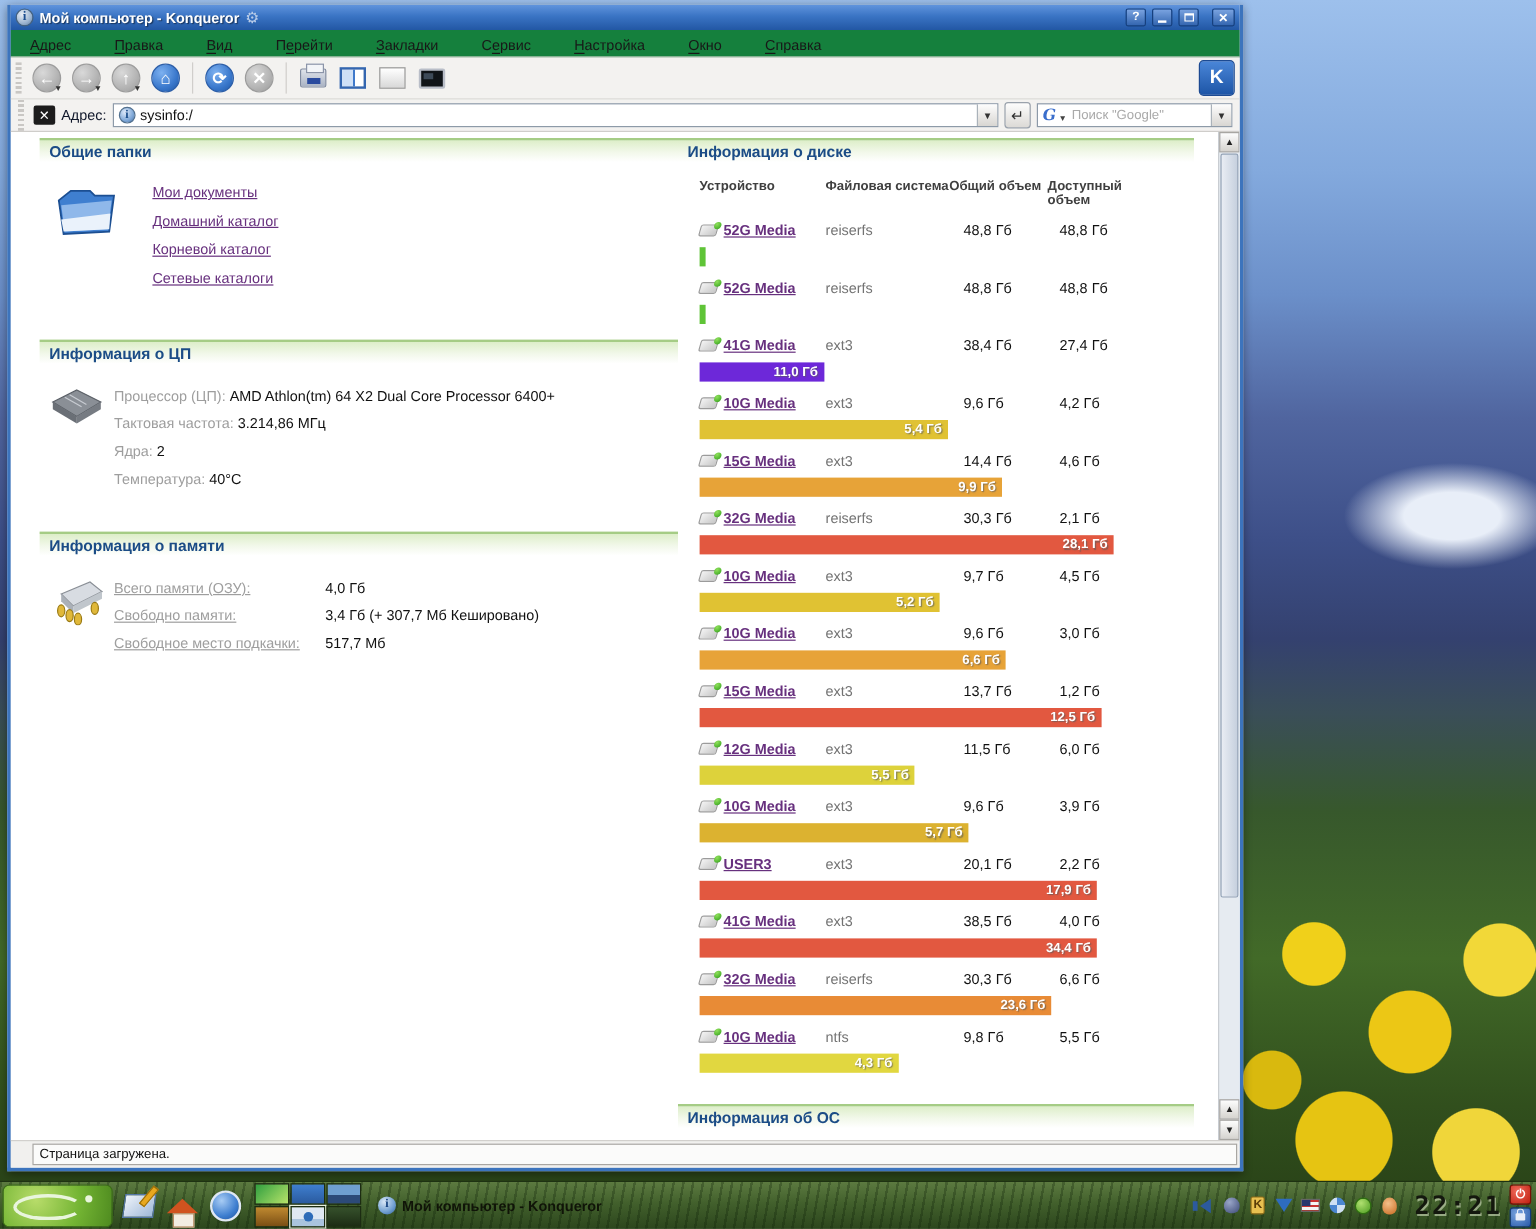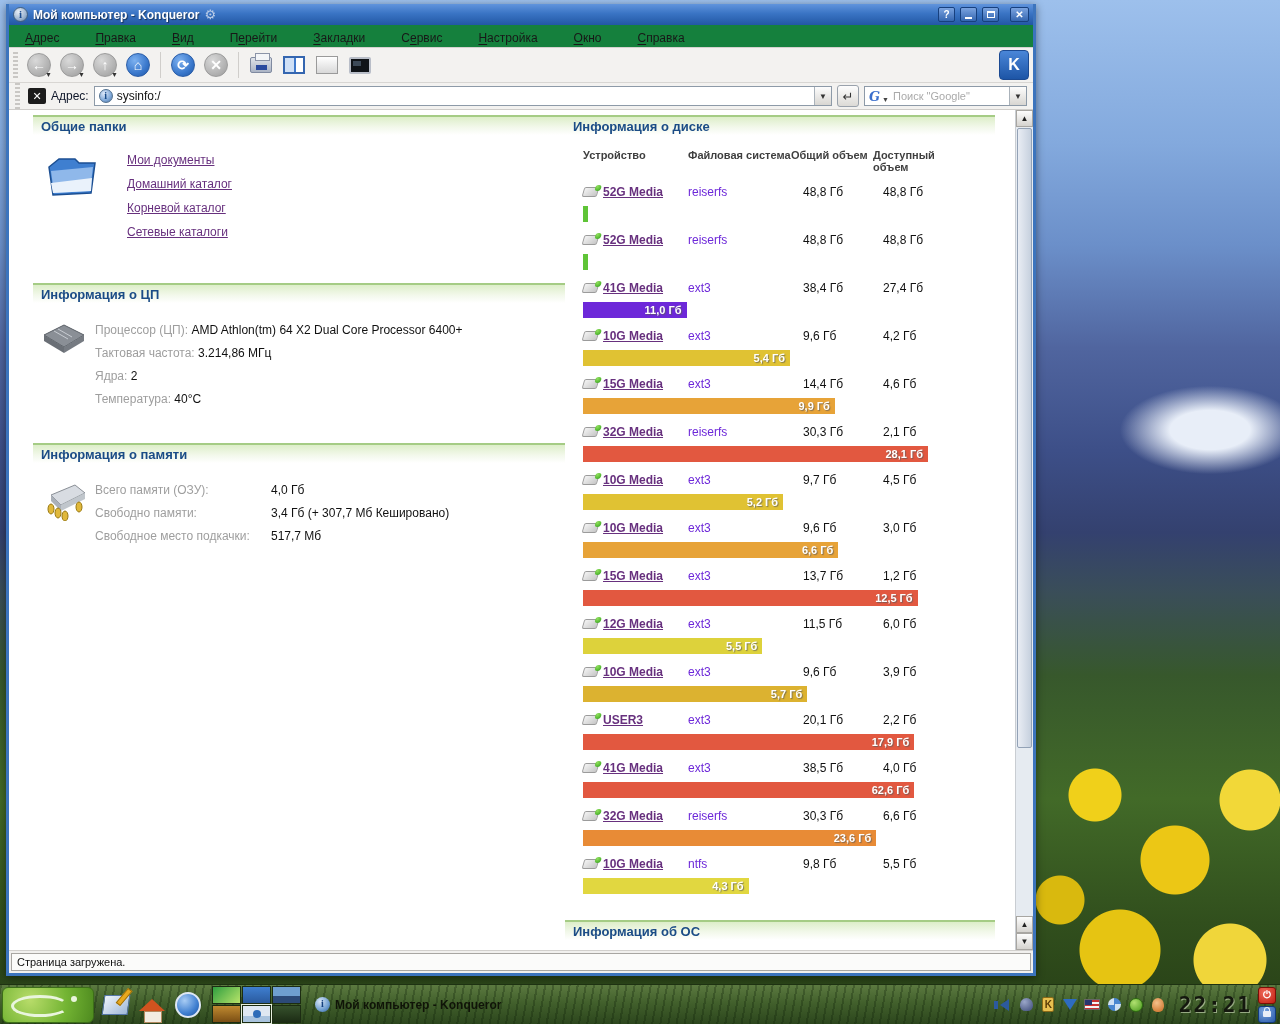--- a/index.html
+++ b/index.html
@@ -83,56 +83,56 @@
     border-top:2px solid #a5cc85;background:linear-gradient(180deg,#ddeec9 0%,#f2f8ea 55%,#ffffff 100%);}
   .links-block{display:flex;margin-top:18px;}
   .folder-svg{margin:0 28px 0 12px;}
   .link-list a{display:block;font-size:12px;color:#67307e;text-decoration:underline;margin-bottom:10px;cursor:pointer;}
   .info-block{display:flex;margin-top:16px;}
   .info-icon{width:62px;flex:0 0 auto;display:flex;justify-content:center;padding-top:4px;}
   .kv{font-size:12px;line-height:23px;}
   .kv .k{color:#9e9e9e;}
   .kv .v{color:#111;}
   .kv.cols .row{display:flex;}
-  .kv.cols .k{width:176px;flex:0 0 auto;}
+  .kv.cols .k{width:176px;flex:0 0 auto;text-decoration:underline;}
   .cpu-head{margin-top:34px;}
   .mem-head{margin-top:32px;}
   
   .disk-table{width:404px;margin:14px 0 0 18px;}
   .dt-headers{display:flex;font-size:11px;font-weight:bold;color:#3f3f3f;margin-bottom:8px;}
   .dt-headers span:nth-child(1){width:105px;}
   .dt-headers span:nth-child(2){width:103px;}
   .dt-headers span:nth-child(3){width:82px;}
   .dt-headers span:nth-child(4){width:100px;}
   .disk-entry{margin-bottom:7px;}
   .disk-row{display:flex;align-items:center;height:21px;font-size:12px;}
   .dev-cell{width:105px;display:flex;align-items:center;gap:5px;}
   .dev-icon{position:relative;width:15px;height:10px;flex:0 0 auto;background:linear-gradient(135deg,#f4f4f4,#c6c6c6);
     border:1px solid #9b9b9b;border-radius:2px;transform:skewX(-16deg);}
   .dev-icon::after{content:"";position:absolute;right:-3px;top:-3px;width:6px;height:6px;border-radius:50%;
     background:radial-gradient(circle at 35% 30%,#8fe05a,#2f9e1a);}
   .dev-link{font-weight:bold;color:#67307e;text-decoration:underline;cursor:pointer;font-size:12px;}
-  .fs-cell{width:103px;color:#6d28d9;}
+  .fs-cell{width:103px;color:#737373;}
   .tot-cell{width:82px;color:#111;padding-left:12px;}
   .av-cell{width:100px;color:#111;padding-left:10px;}
   .bar-track{width:345px;height:16px;margin-top:4px;}
   .bar{height:16px;color:#fff;font-size:11px;font-weight:bold;text-align:right;line-height:16px;padding-right:5px;
     text-shadow:1px 1px 1px rgba(90,90,90,.7);white-space:nowrap;}
   .os-head{margin-top:26px;}
   
   .scrollbar{width:18px;background:#e6ebf1;border-left:1px solid #c9cdd2;display:flex;flex-direction:column;}
   .sb-btn{height:17px;background:linear-gradient(180deg,#fdfdfd,#d5d3cf);border:1px solid #a8a6a2;
     display:flex;align-items:center;justify-content:center;font-size:8px;color:#222;cursor:pointer;}
   .sb-thumb{flex:0 0 auto;height:620px;margin:1px;background:linear-gradient(90deg,#e9edf4,#c6d0de);
     border:1px solid #93a2b6;border-radius:2px;cursor:grab;}
   .sb-fill{flex:1;}
   
   .statusbar{height:23px;background:#f1f0ee;border-top:1px solid #d2d0cd;display:flex;align-items:center;padding:2px;}
   .status-field{flex:1;height:18px;border:1px solid #a8a6a2;background:#fbfbfa;font-size:11px;color:#111;
-    display:flex;align-items:center;padding-left:5px;}
+    display:flex;align-items:center;padding-left:5px;margin-left:16px;}
   
   .taskbar{position:absolute;left:0;bottom:0;width:1280px;height:40px;
     background:repeating-linear-gradient(100deg,rgba(12,30,6,.28) 0 2px,rgba(255,255,255,0) 2px 8px),
       linear-gradient(180deg,#5c7a40 0%,#42602c 45%,#2c461d 100%);
     display:flex;align-items:center;border-top:1px solid #1e3212;}
   .kickoff{width:92px;height:36px;margin:2px 4px 2px 2px;border-radius:6px;position:relative;cursor:pointer;
     background:radial-gradient(circle at 30% 35%,#b8dc6a,#73b433 55%,#4e8a1f);border:1px solid #3c6e18;}
   .kickoff .cham{position:absolute;left:8px;top:7px;width:58px;height:22px;border:3px solid #e9f5dd;border-radius:50% 50% 50% 50%;
     border-right-color:transparent;}
   .kickoff .eye{position:absolute;right:16px;top:8px;width:6px;height:6px;border-radius:50%;background:#e9f5dd;}
@@ -524,21 +524,21 @@
                 <div class="disk-row">
                   <span class="dev-cell">
                     <span class="dev-icon"></span>
                     <a class="dev-link">41G Media</a>
                   </span>
                   <span class="fs-cell">ext3</span>
                   <span class="tot-cell">38,5 Гб</span>
                   <span class="av-cell">4,0 Гб</span>
                 </div>
                 <div class="bar-track">
-                  <div class="bar" style="width: 96%; background: rgb(226, 88, 64);">62,6 Гб</div>
+                  <div class="bar" style="width: 96%; background: rgb(226, 88, 64);">34,4 Гб</div>
                 </div>
               </div>
               <div class="disk-entry">
                 <div class="disk-row">
                   <span class="dev-cell">
                     <span class="dev-icon"></span>
                     <a class="dev-link">32G Media</a>
                   </span>
                   <span class="fs-cell">reiserfs</span>
                   <span class="tot-cell">30,3 Гб</span>

